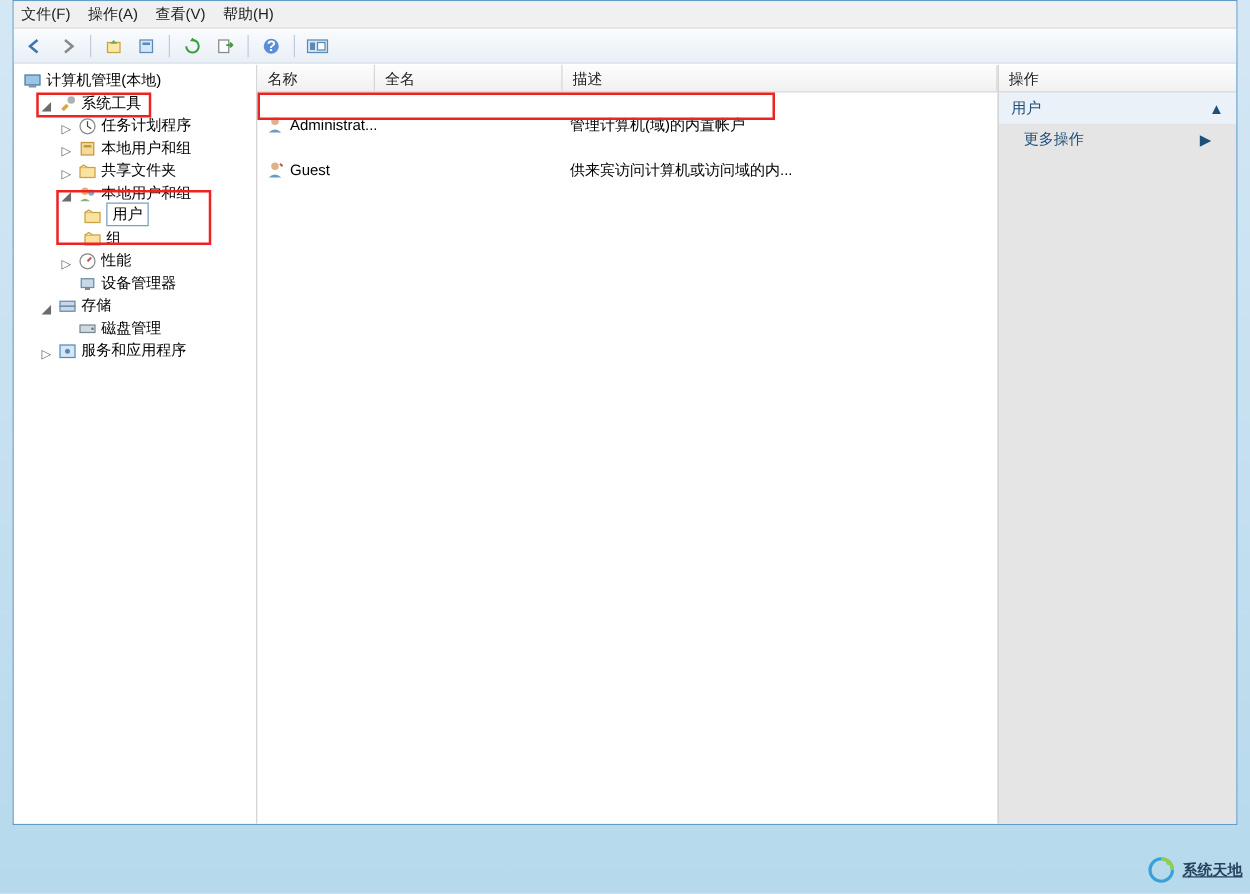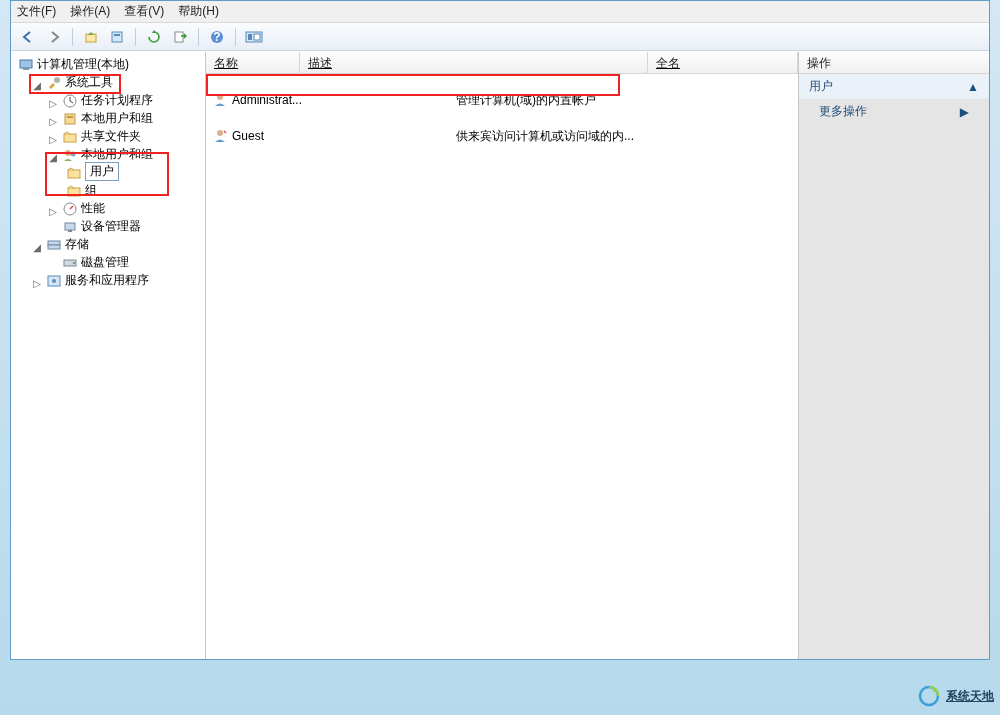--- a/index.html
+++ b/index.html
@@ -29,21 +29,21 @@
 .tree-toggle { width: 12px; text-align: center; color: #6b6b6b; font-size: 10px; }
 .tree-icon { width: 16px; height: 16px; margin: 0 3px; display: inline-flex; align-items: center; justify-content: center; }
 .tree-label { color: #000; }
 .indent-0 { padding-left: 2px; }
 .indent-1 { padding-left: 18px; }
 .indent-2 { padding-left: 34px; }
 .indent-3 { padding-left: 50px; }
 .red-box { position: absolute; border: 2px solid #e22; pointer-events: none; }
 
 .list-pane { flex: 1; background: #fff; border-right: 1px solid #c7c7c7; display: flex; flex-direction: column; position: relative; }
-.list-header { height: 22px; display: flex; background: linear-gradient(180deg, #fdfdfd, #f0f0f0); border-bottom: 1px solid #d6d6d6; text-decoration: underline; }
+.list-header { height: 22px; display: flex; background: linear-gradient(180deg, #fdfdfd, #f0f0f0); border-bottom: 1px solid #d6d6d6; }
 .list-header div { border-right: 1px solid #d6d6d6; padding: 3px 8px; color: #222; }
 .list-body { flex: 1; overflow: auto; }
 .list-row { display: flex; height: 20px; align-items: center; cursor: pointer; margin-top: 16px; }
 .cell-icon { width: 16px; height: 16px; margin: 0 4px 0 6px; }
 
 .action-pane { width: 190px; background: #e5e5e5; display: flex; flex-direction: column; }
 .action-header { height: 22px; background: linear-gradient(180deg, #fdfdfd, #f0f0f0); border-bottom: 1px solid #d6d6d6; padding: 3px 8px; color: #222; }
 .action-section-title { background: #eaf1f8; padding: 4px 10px; color: #1e4e7a; display: flex; justify-content: space-between; align-items: center; cursor: pointer; }
 .action-item { padding: 4px 20px; color: #1e4e7a; display: flex; justify-content: space-between; align-items: center; cursor: pointer; gap: 20px; }
 
@@ -251,22 +251,22 @@
         <span class="tree-label">服务和应用程序</span>
       </div>
 
       <div class="red-box" style="left:18px;top:22px;width:92px;height:20px"></div>
       <div class="red-box" style="left:34px;top:100px;width:124px;height:44px"></div>
     </div>
 
     <div class="list-pane">
       <div class="list-header">
         <div style="width:94px">名称</div>
+        <div style="width:150px">全名</div>
         <div style="flex:1">描述</div>
-        <div style="width:150px">全名</div>
       </div>
       <div class="list-body">
         <div class="list-row">
           <span class="cell-icon">
               <svg width="16" height="16" viewBox="0 0 16 16">
                 <circle cx="8" cy="5" r="3" fill="#e0b088"></circle>
                 <path d="M3 14 Q8 9 13 14" fill="#6a9ac8"></path>
               </svg>
             </span>
           <span style="width:74px">Administrat...</span>

